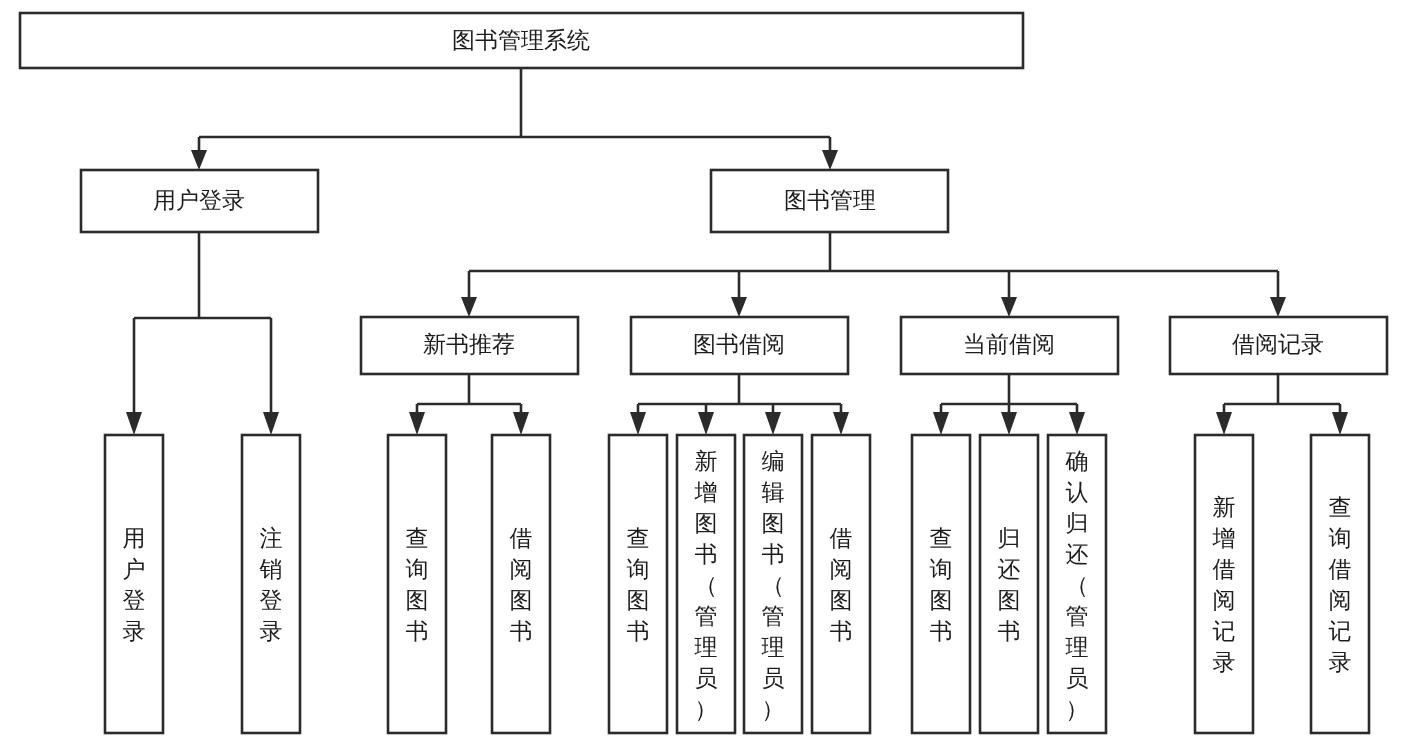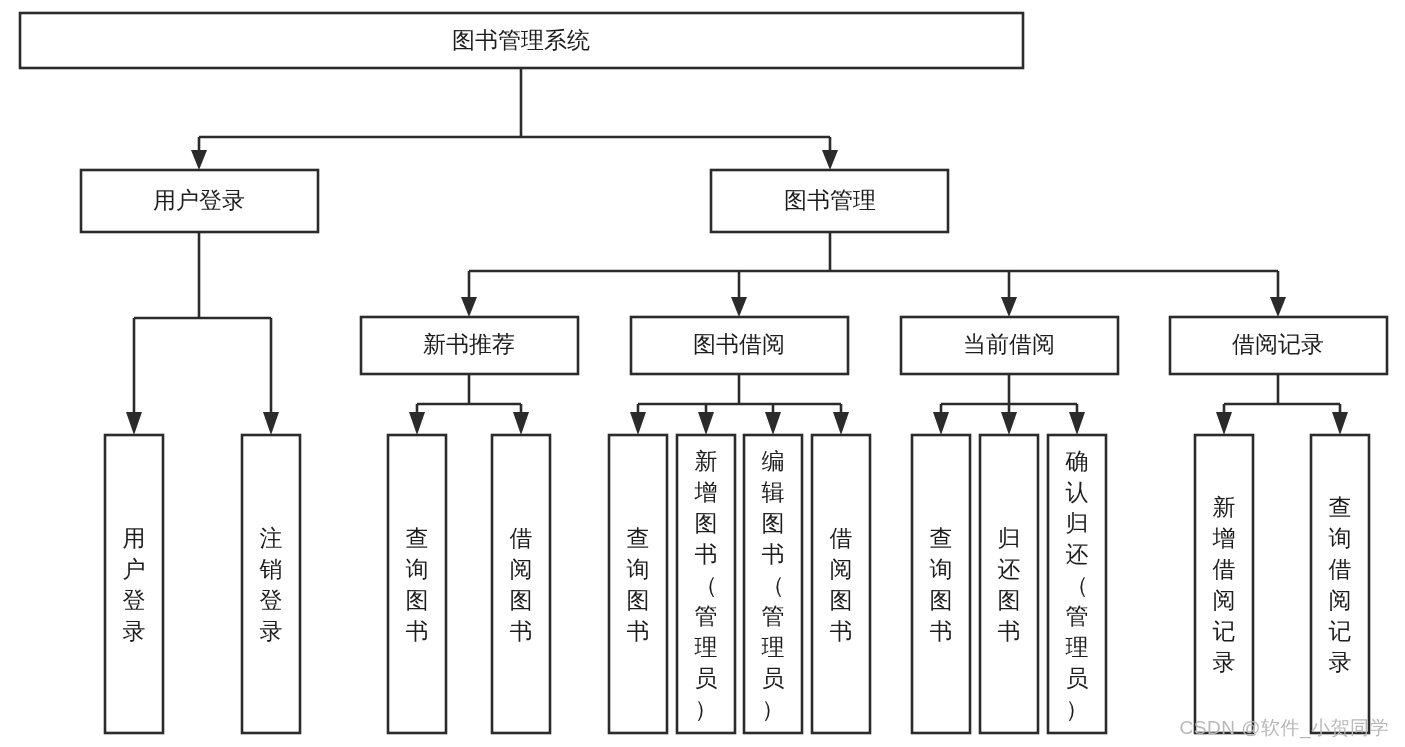--- a/index.html
+++ b/index.html
@@ -222,14 +222,13 @@
       <rect class="node-rect" x="1195" y="435" width="58" height="298"></rect>
       <text class="node-label-vertical" x="1224" y="510"><tspan x="1224" y="515.18">新</tspan><tspan x="1224" y="546.18">增</tspan><tspan x="1224" y="577.18">借</tspan><tspan x="1224" y="608.18">阅</tspan><tspan x="1224" y="639.18">记</tspan><tspan x="1224" y="670.18">录</tspan></text>
     </g>
     <g>
       <rect class="node-rect" x="1311" y="435" width="58" height="298"></rect>
       <text class="node-label-vertical" x="1340" y="510"><tspan x="1340" y="515.18">查</tspan><tspan x="1340" y="546.18">询</tspan><tspan x="1340" y="577.18">借</tspan><tspan x="1340" y="608.18">阅</tspan><tspan x="1340" y="639.18">记</tspan><tspan x="1340" y="670.18">录</tspan></text>
     </g>
 
   </svg>
 
-  <div class="watermark">CSDN @软件_小贺同学</div>
 </div>
 
 </body></html>

